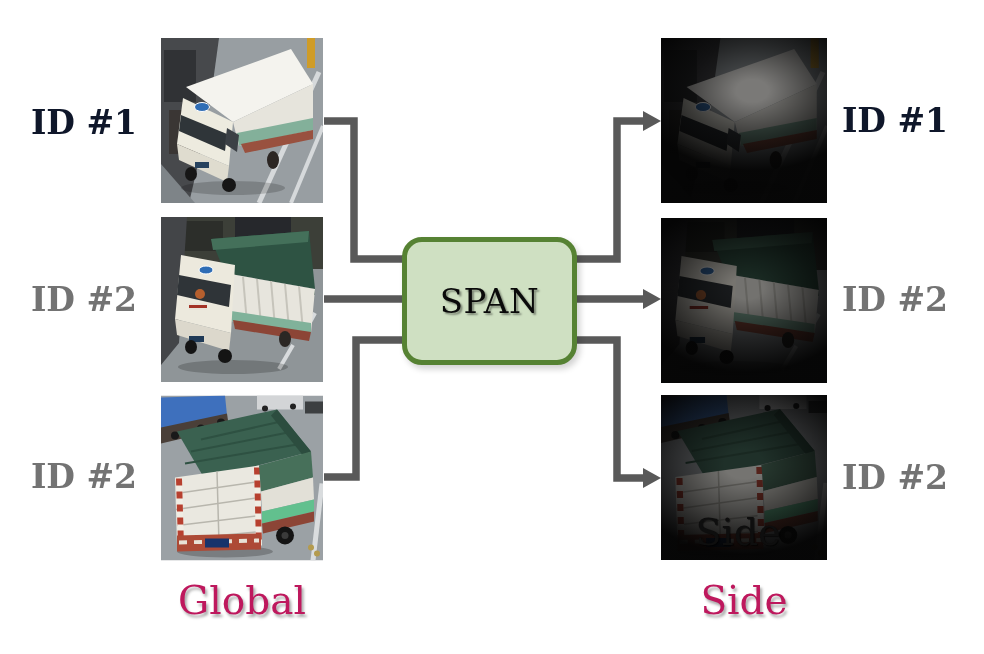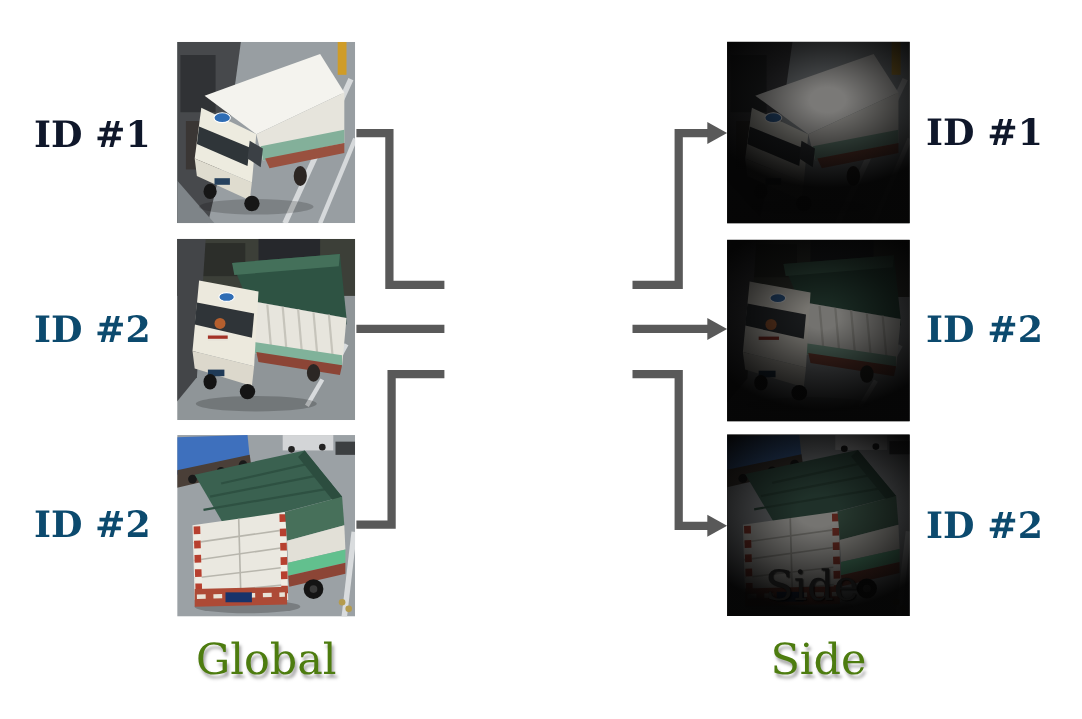--- a/index.html
+++ b/index.html
@@ -26,24 +26,24 @@
   .model-label{
     font-size:34px;color:#0a0a0a;letter-spacing:.5px;
     text-shadow:2px 2px 2px rgba(0,0,0,.4);
   }
   
   .id-label{
     position:absolute;height:46px;line-height:46px;text-align:center;
     font-size:33px;font-weight:600;
   }
   .id-red{color:#0f172a;}
-  .id-green{color:#0c4a6e;}
+  .id-green{color:#737373;}
   .caption{
     position:absolute;top:578px;height:46px;line-height:46px;text-align:center;
-    font-size:39px;color:#4d7c0f;text-shadow:2px 3px 3px rgba(0,0,0,.35);
+    font-size:39px;color:#be185d;text-shadow:2px 3px 3px rgba(0,0,0,.35);
   }
   .overlay-side{
     position:absolute;left:0;right:12px;bottom:6px;text-align:center;
     font-size:38px;color:#0e0e0e;text-shadow:1px 1px 1px rgba(0,0,0,.6);
     z-index:3;pointer-events:none;
   }
   .arrows{position:absolute;left:0;top:0;z-index:1;}
   .model-box{z-index:2;}
   .id-label,.caption{z-index:2;}
 </style>
@@ -186,20 +186,23 @@
     <svg viewBox="0 0 162 165">
         <use href="#truck2"></use>
       </svg>
   </div>
   <div class="photo" style="left:161px;top:395px;width:162px;height:166px">
     <svg viewBox="0 0 162 165">
         <use href="#truck3"></use>
       </svg>
   </div>
 
+  <div class="model-box">
+    <span class="model-label">SPAN</span>
+  </div>
 
   <div class="photo masked" style="left:661px;top:38px;width:166px;height:165px">
     <svg viewBox="0 0 162 165" preserveAspectRatio="none">
         <use href="#truck1"></use>
       </svg>
     <div class="vig vig1"></div>
   </div>
   <div class="photo masked" style="left:661px;top:218px;width:166px;height:165px">
     <svg viewBox="0 0 162 165" preserveAspectRatio="none">
         <use href="#truck2"></use>

